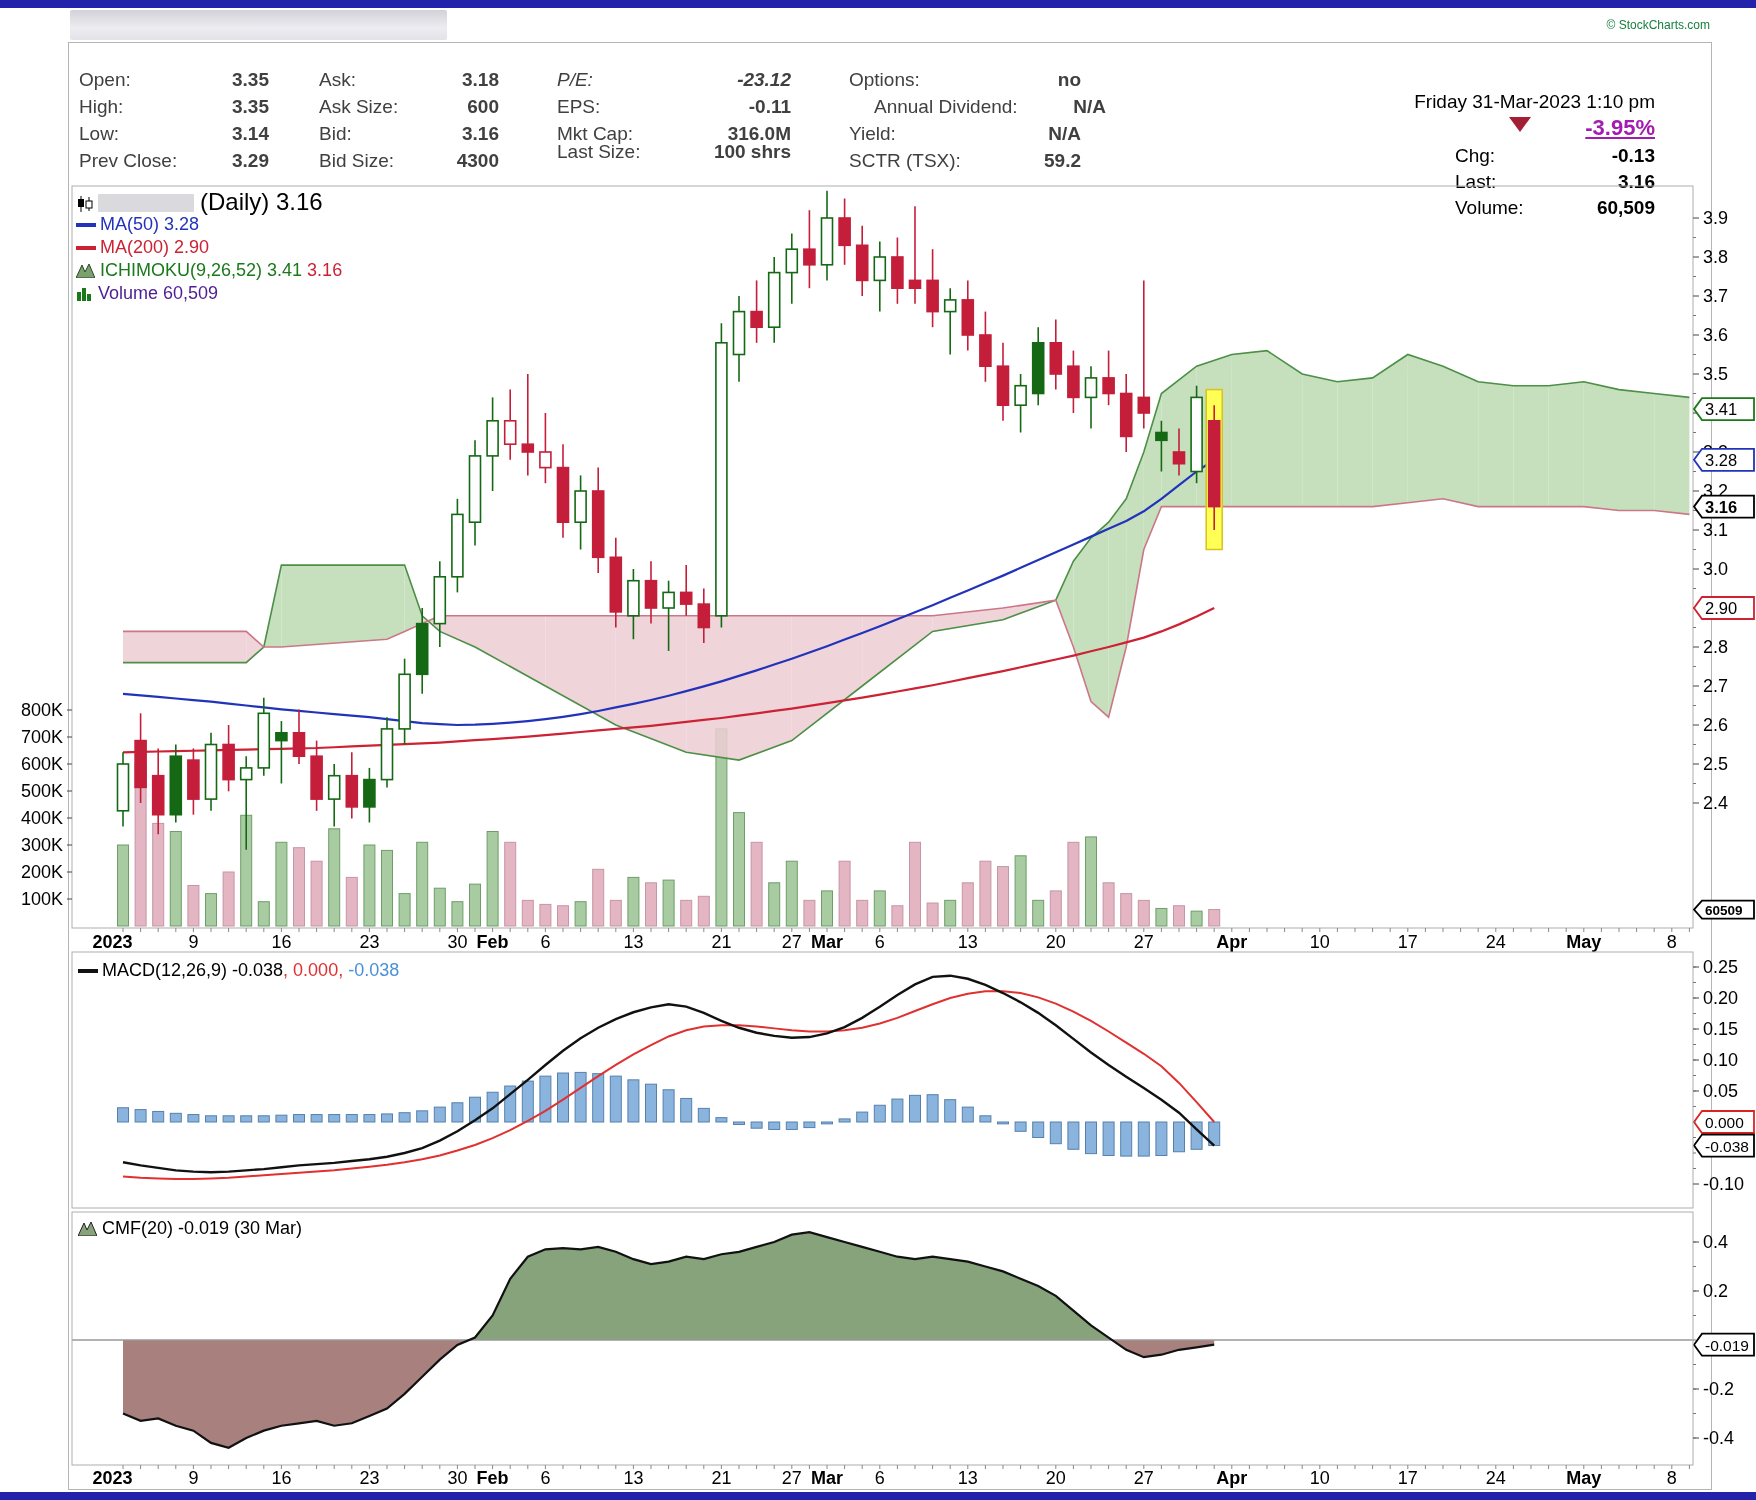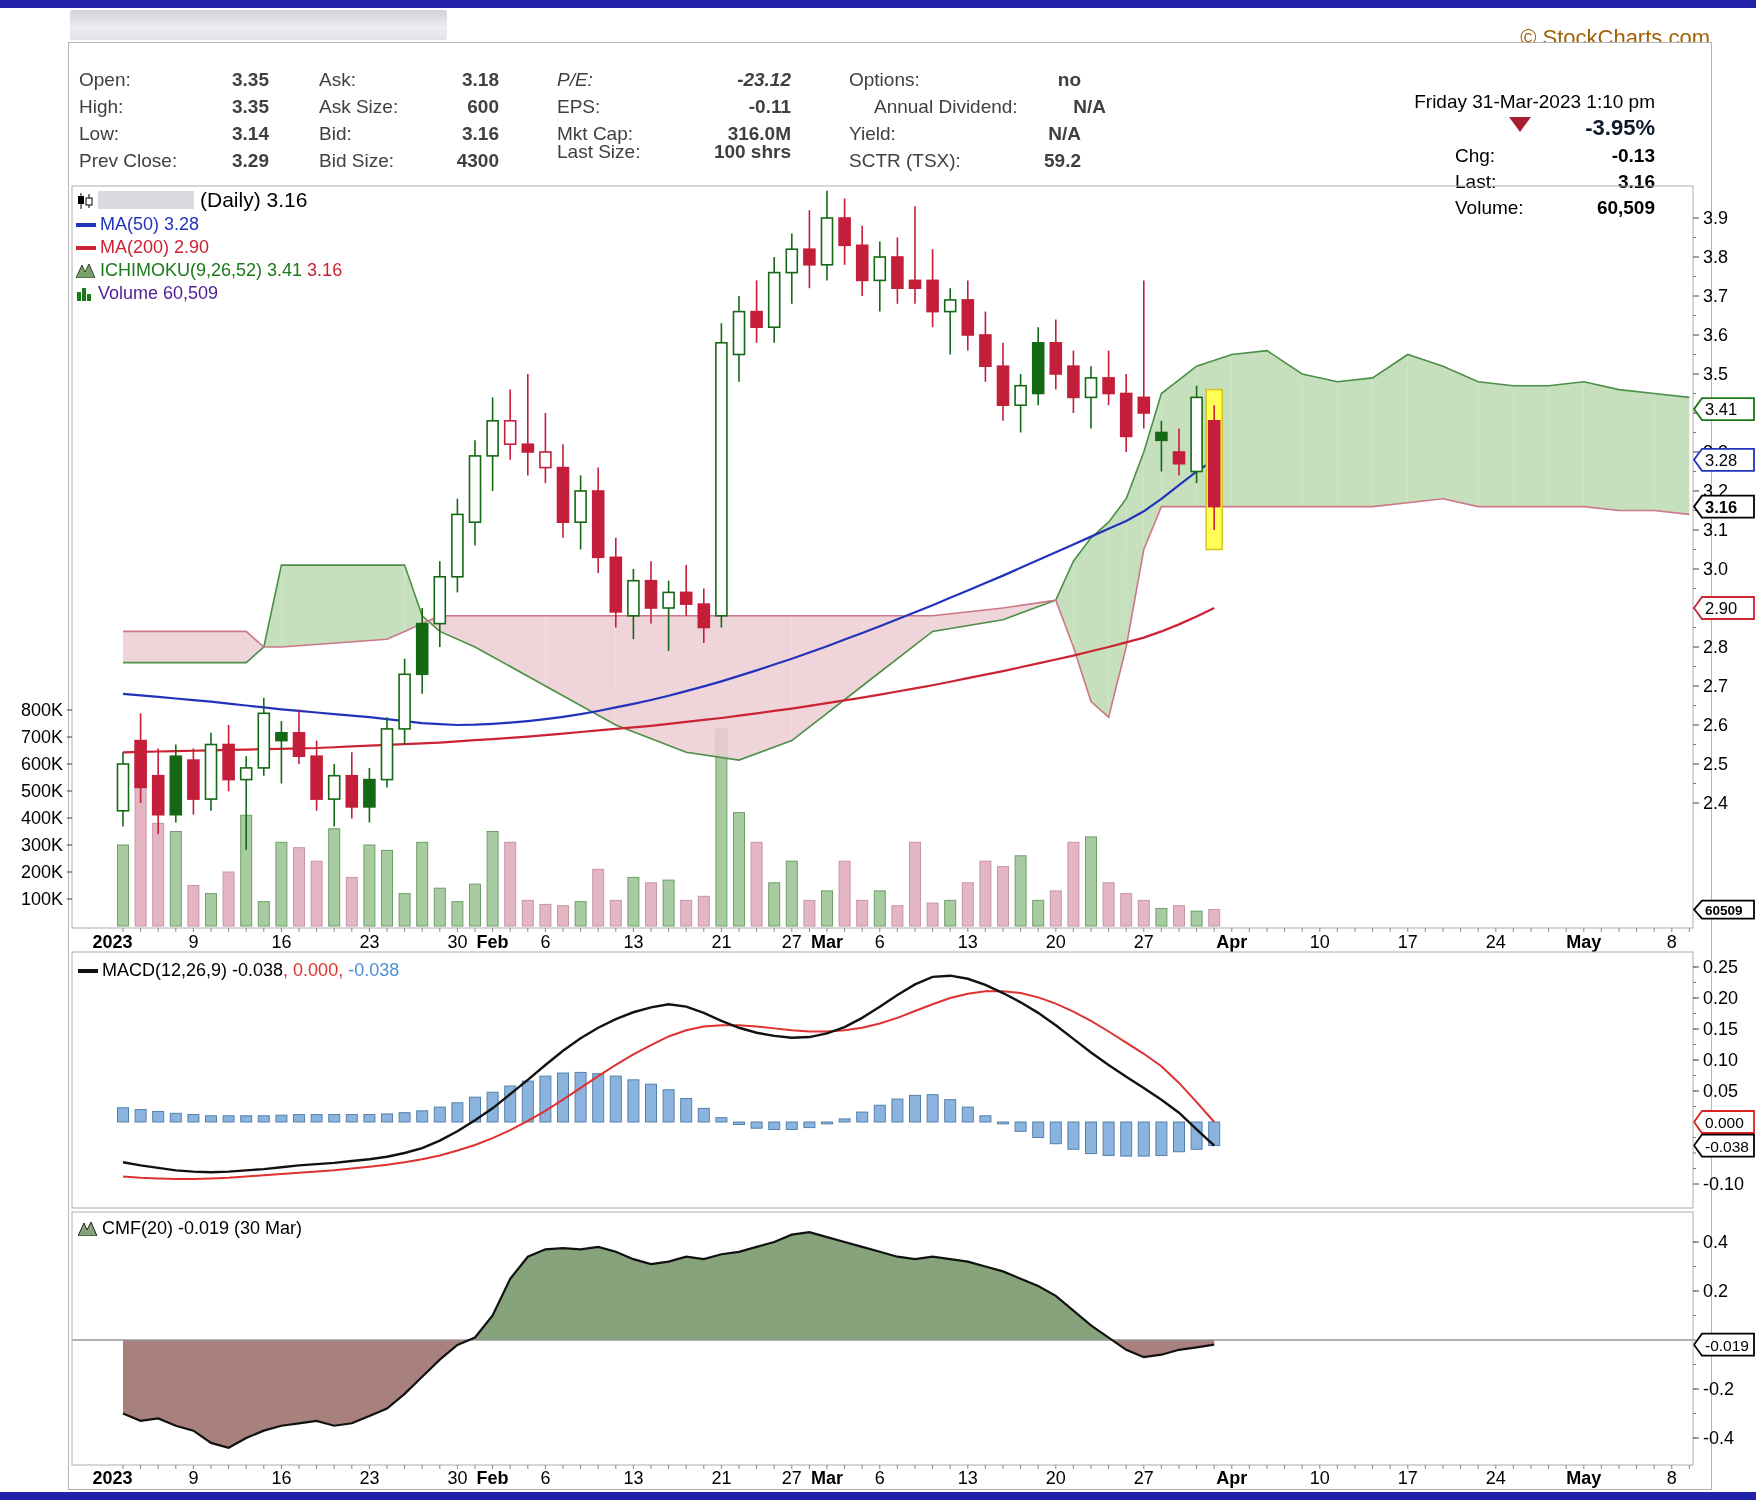--- a/index.html
+++ b/index.html
@@ -1,20 +1,20 @@
 <!DOCTYPE html>
 <html><head>
 <meta charset="utf-8">
 <style>
   html,body{margin:0;padding:0;background:#fff;width:1756px;height:1500px;overflow:hidden;
     font-family:"Liberation Sans",sans-serif;-webkit-font-smoothing:antialiased;}
   .abs{position:absolute;}
   #topbar{left:0;top:0;width:1756px;height:8px;}
   #bottombar{left:0;top:1492px;width:1756px;height:8px;}
-  #copyright{top:25px;right:46px;font-size:22px;color:#a16207;}
+  #copyright{top:18px;right:46px;font-size:12px;color:#15803d;}
   #redact-symbol{left:70px;top:10px;width:377px;height:30px;border-radius:2px;
     background:linear-gradient(180deg,#d2d2d8,#ececf1 60%,#e2e2e8);}
   #container{left:68px;top:42px;width:1644px;height:1448px;border:1px solid #b5b5b5;background:#fff;box-sizing:border-box;}
   .qrow{position:absolute;height:26px;font-size:19px;color:#404040;white-space:nowrap;}
   .qlbl{display:inline-block;}
   .qval{display:inline-block;font-weight:bold;text-align:right;}
   .c1 .qlbl{width:118px;} .c1 .qval{width:72px;}
   .c2 .qlbl{width:102px;} .c2 .qval{width:78px;}
   .c3 .qlbl{width:110px;} .c3 .qval{width:124px;}
   .c4 .qlbl{width:172px;} .c4 .qval{width:60px;}
@@ -57,21 +57,21 @@
     <div class="qrow c3" style="left:488px;top:98px;"><span class="qlbl">Last Size:</span><span class="qval">100 shrs</span></div>
 
     <div class="qrow c4" style="left:780px;top:26px;"><span class="qlbl">Options:</span><span class="qval">no</span></div>
     <div class="qrow c4" style="left:780px;top:53px;margin-left:25px;"><span class="qlbl">Annual Dividend:</span><span class="qval">N/A</span></div>
     <div class="qrow c4" style="left:780px;top:80px;"><span class="qlbl">Yield:</span><span class="qval">N/A</span></div>
     <div class="qrow c4" style="left:780px;top:107px;"><span class="qlbl">SCTR (TSX):</span><span class="qval">59.2</span></div>
   </div>
 
   <div class="abs" id="dateline">Friday  31-Mar-2023  1:10 pm</div>
   <div class="abs" id="pctrow">
-    <span class="tri" style="border-top:15px solid #a41e34;"></span><span style="color:#0f172a;">-3.95%</span>
+    <span class="tri" style="border-top:15px solid #a41e34;"></span><span style="color:#a21caf;text-decoration:underline;">-3.95%</span>
   </div>
   <div class="rrow" style="top:102px;"><span class="rlbl">Chg:</span><span class="rval">-0.13</span></div>
   <div class="rrow" style="top:128px;"><span class="rlbl">Last:</span><span class="rval">3.16</span></div>
   <div class="rrow" style="top:154px;"><span class="rlbl">Volume:</span><span class="rval">60,509</span></div>
 </div>
 
 <svg class="abs" id="chart-svg" width="1756" height="1500" viewBox="0 0 1756 1500">
     <defs>
       <clipPath id="cpMain">
         <rect x="72" y="186" width="1621" height="742"></rect>
@@ -758,21 +758,21 @@
       <text x="1143.8000000000002" y="1484" font-size="18" text-anchor="middle" font-weight="normal">27</text>
       <text x="1231.8000000000002" y="1484" font-size="18" text-anchor="middle" font-weight="bold">Apr</text>
       <text x="1319.8000000000002" y="1484" font-size="18" text-anchor="middle" font-weight="normal">10</text>
       <text x="1407.8000000000002" y="1484" font-size="18" text-anchor="middle" font-weight="normal">17</text>
       <text x="1495.8000000000002" y="1484" font-size="18" text-anchor="middle" font-weight="normal">24</text>
       <text x="1583.8000000000002" y="1484" font-size="18" text-anchor="middle" font-weight="bold">May</text>
       <text x="1671.8000000000002" y="1484" font-size="18" text-anchor="middle" font-weight="normal">8</text>
     </g>
   </svg>
 
-<div class="lgd" style="left:76px;top:188px;font-size:21px;">
+<div class="lgd" style="left:76px;top:188px;font-size:24px;">
   <svg width="18" height="16" style="vertical-align:-2px">
       <line x1="5" y1="0" x2="5" y2="16" stroke="#000"></line>
       <rect x="2" y="3" width="6" height="8" fill="#000"></rect>
       <line x1="13" y1="1" x2="13" y2="15" stroke="#000"></line>
       <rect x="10" y="5" width="6" height="7" fill="#fff" stroke="#000"></rect>
     </svg><span class="redact-inline"></span><span>(Daily) 3.16</span>
 </div>
 <div class="lgd" style="left:76px;top:214px;color:#2233bb;"><span class="dash" style="background:#2233bb;"></span><span>MA(50) 3.28</span></div>
 <div class="lgd" style="left:76px;top:237px;color:#cc2233;"><span class="dash" style="background:#cc2233;"></span><span>MA(200) 2.90</span></div>
 <div class="lgd" style="left:76px;top:260px;color:#1a7a1a;">

